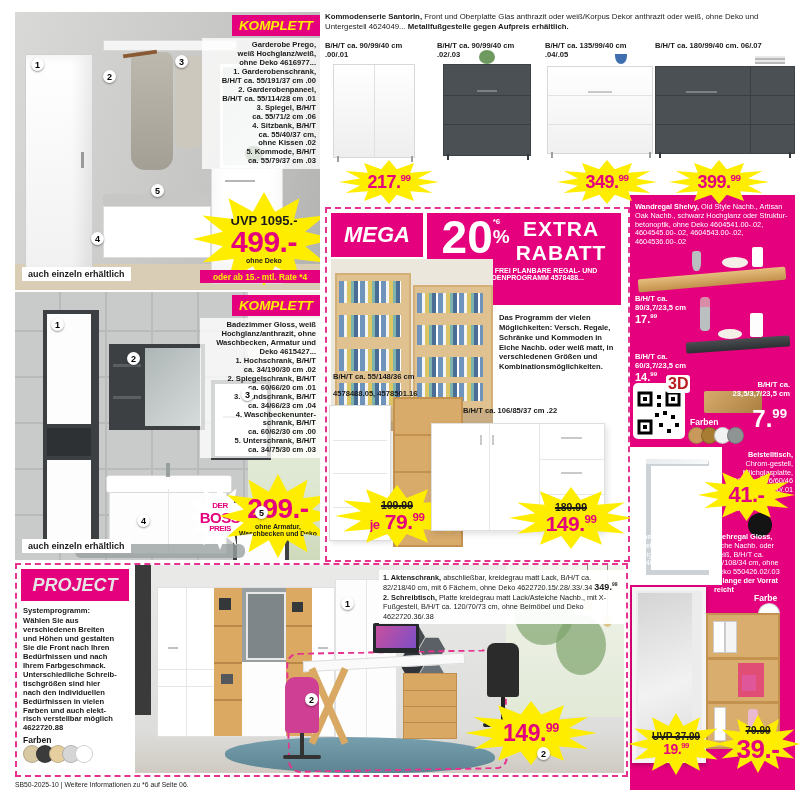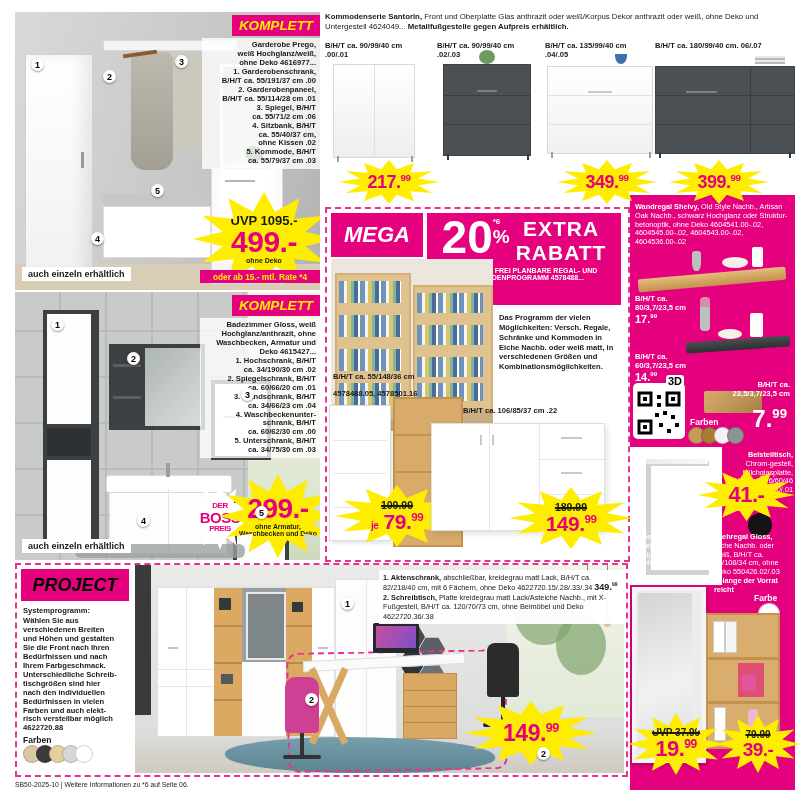--- a/index.html
+++ b/index.html
@@ -201,21 +201,21 @@
       <div class="abs" style="left:3px;top:75%;width:90%;height:1px;background:#e6e6e6;"></div>
     </div>
 
     <div class="abs" style="left:66px;top:188px;width:66px;height:146px;background:#d8ab6b;border:2px solid #c3924f;">
       <div class="abs" style="left:0;top:24%;width:100%;height:2px;background:#c3924f;"></div>
       <div class="abs" style="left:0;top:49%;width:100%;height:2px;background:#c3924f;"></div>
       <div class="abs" style="left:0;top:74%;width:100%;height:2px;background:#c3924f;"></div>
     </div>
     <div class="burst halo" style="left:8px;top:276px;width:124px;height:62px;">
       <div class="b strike" style="font-size:10.5px;">109.99</div>
-      <div class="pm" style="font-size:21px;"><span style="font-size:10px;">je</span> <span>79.</span><span class="sup">99</span></div>
+      <div class="pm" style="font-size:21px;"><span style="font-size:13px;">je</span> <span>79.</span><span class="sup">99</span></div>
     </div>
 
     <div class="abs desc" style="left:136px;top:198px;">B/H/T ca. 106/85/37 cm .22</div>
 
     <div class="abs" style="left:104px;top:214px;width:172px;height:106px;background:#fff;border:1px solid #e0e0e0;box-shadow:2px 3px 6px rgba(0,0,0,.12);">
       <div class="abs" style="left:33%;top:0;width:1px;height:100%;background:#e6e6e6;"></div>
       <div class="abs" style="left:62%;top:0;width:1px;height:100%;background:#e6e6e6;"></div>
       <div class="abs" style="left:62%;top:33%;width:38%;height:1px;background:#e6e6e6;"></div>
       <div class="abs" style="left:62%;top:66%;width:38%;height:1px;background:#e6e6e6;"></div>
       <div class="abs" style="left:75%;top:12%;width:12%;height:2px;background:#c9c9c9;"></div>
@@ -340,21 +340,21 @@
         <rect x="24" y="12" width="4" height="4" fill="#000"></rect>
           <rect x="24" y="20" width="4" height="4" fill="#000"></rect>
         <rect x="30" y="28" width="4" height="4" fill="#000"></rect>
           <rect x="22" y="30" width="4" height="4" fill="#000"></rect>
         <rect x="38" y="32" width="4" height="4" fill="#000"></rect>
           <rect x="42" y="40" width="4" height="4" fill="#000"></rect>
         <rect x="26" y="40" width="4" height="4" fill="#000"></rect>
           <rect x="34" y="46" width="4" height="4" fill="#000"></rect>
       </svg>
     </div>
-    <div class="abs" style="left:36px;top:180px;font-size:11px;font-weight:800;color:#000000;background:#fff;padding:0 2px;border-radius:3px;">3D</div>
+    <div class="abs" style="left:36px;top:180px;font-size:16px;font-weight:800;color:#b91c1c;background:#fff;padding:0 2px;border-radius:3px;">3D</div>
 
     <div class="abs wt b" style="left:60px;top:222px;font-size:8.5px;">Farben</div>
     <div class="abs" style="left:58px;top:232px;display:flex;">
       <span class="dot" style="width: 17px; height: 17px; background: rgb(201, 153, 92);"></span>
       <span class="dot" style="width: 17px; height: 17px; margin-left: -4px; background: rgb(168, 124, 51);"></span>
       <span class="dot" style="width: 17px; height: 17px; margin-left: -4px; background: rgb(242, 242, 242);"></span>
       <span class="dot" style="width: 17px; height: 17px; margin-left: -4px; background: rgb(142, 148, 148);"></span>
     </div>
     <div class="abs wt desc prel" style="right:5px;top:186px;text-align:right;">B/H/T ca.
 23,5/3,7/23,5 cm</div>
@@ -393,31 +393,31 @@
       <div class="abs" style="left:5px;top:6px;width:10px;height:30px;background:#fff;border:1px solid #ccc;"></div>
       <div class="abs" style="left:17px;top:6px;width:10px;height:30px;background:#f4f4f4;border:1px solid #ccc;"></div>
       <div class="abs" style="left:30px;top:48px;width:26px;height:34px;background:#e5007d;opacity:.55;"></div>
       <div class="abs" style="left:34px;top:60px;width:14px;height:16px;background:#e0569a;"></div>
       <div class="abs" style="left:6px;top:92px;width:10px;height:32px;background:#fff;border:1px solid #ccc;"></div>
       <div class="abs" style="left:40px;top:94px;width:10px;height:30px;background:#eab8cf;border-radius:3px;"></div>
     </div>
 
     <div class="burst halo" style="left:-2px;top:518px;width:96px;height:62px;">
       <div class="b strike" style="font-size:10px;">UVP 37.99</div>
-      <div class="pm" style="font-size:22px;"><span>19.</span><span class="sup">99</span></div>
+      <div class="pm" style="font-size:14px;"><span>19.</span><span class="sup">99</span></div>
     </div>
     <div class="burst halo" style="left:86px;top:520px;width:84px;height:58px;">
       <div class="b strike" style="font-size:10px;">79.99</div>
-      <div class="pm" style="font-size:19px;">39.-</div>
+      <div class="pm" style="font-size:26px;">39.-</div>
     </div>
   </div>
 
   <div class="abs dashed" style="left:15px;top:563px;width:609px;height:210px;background:#fff;">
     <div class="abs" style="left:0;top:0;width:118px;height:100%;background:#fff;">
-      <div class="banner mag" style="position:absolute;left:4px;top:4px;width:108px;height:32px;color:#000000;font-size:18px;">
+      <div class="banner mag" style="position:absolute;left:4px;top:4px;width:108px;height:32px;color:#e5e5e5;font-size:18px;">
         <span>PROJECT</span>
         </div>
       <div class="abs desc" style="left:6px;top:42px;">Systemprogramm:</div>
       <div class="abs desc prel" style="left:6px;top:52px;width:108px;font-weight:700;">Wählen Sie aus
 verschiedenen Breiten
 und Höhen und gestalten
 Sie die Front nach Ihren
 Bedürfnissen und nach
 Ihrem Farbgeschmack.
 Unterschiedliche Schreib-

